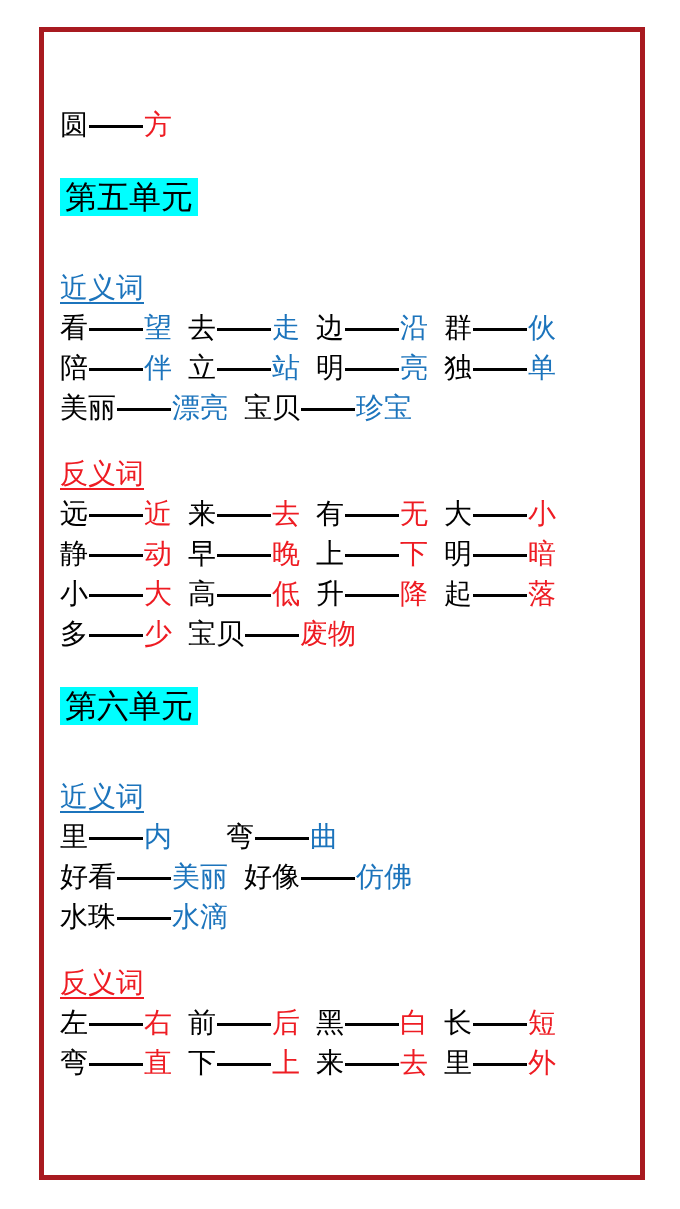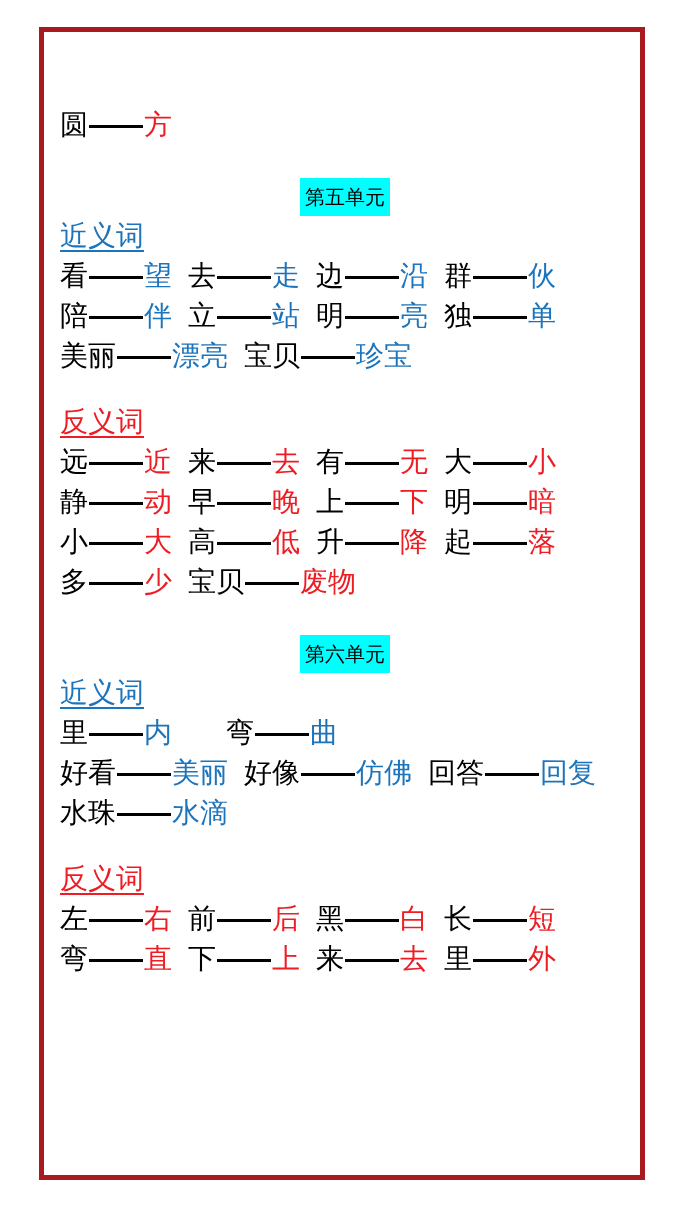--- a/index.html
+++ b/index.html
@@ -25,25 +25,25 @@
   .line{font-size:28px;line-height:40px;}
   .intro-row{margin-top:73px;display:flex;}
   .pair{white-space:nowrap;display:inline-flex;align-items:center;}
   .w{display:inline-block;}
   .dash{
     display:inline-block;width:54px;height:3px;
     background:var(--ink);margin:0 1px;align-self:center;
     transform:translateY(1px);
   }
   .row{display:flex;gap:16px;}
-  .unit-title{margin-top:33px;text-align:center;font-size:20px;line-height:30px;}
+  .unit-title{margin-top:33px;text-align:left;font-size:32px;line-height:30px;}
   .unit:nth-of-type(2) .unit-title{}
   .unit-title .hl{background:var(--hl);padding:4px 5px;display:inline-block;}
   .section-heading{
-    font-size:28px;line-height:40px;
+    margin-top:52px;font-size:28px;line-height:40px;
     text-decoration:underline;text-underline-offset:5px;
     text-decoration-thickness:2px;display:inline-block;
   }
   .section{display:block;}
   .section.synonym .section-heading{color:var(--blue);}
   .section.antonym .section-heading{margin-top:26px;color:var(--red);}
   .section.synonym .w.right{color:var(--blue);}
   .section.antonym .w.right{color:var(--red);}
   .intro-row .w.right{color:var(--red);}
   .section.widecols .pair{min-width:150px;}
@@ -211,25 +211,20 @@
             <span class="pair">
               <span class="w left">好看</span>
               <span class="dash"></span>
               <span class="w right">美丽</span>
             </span>
             <span class="pair">
               <span class="w left">好像</span>
               <span class="dash"></span>
               <span class="w right">仿佛</span>
             </span>
-            <span class="pair">
-              <span class="w left">回答</span>
-              <span class="dash"></span>
-              <span class="w right">回复</span>
-            </span>
           </div><div class="row line">
             <span class="pair">
               <span class="w left">水珠</span>
               <span class="dash"></span>
               <span class="w right">水滴</span>
             </span>
           </div></div>
         <div class="section antonym"><div class="section-heading">反义词</div><div class="row line">
             <span class="pair">
               <span class="w left">左</span>

